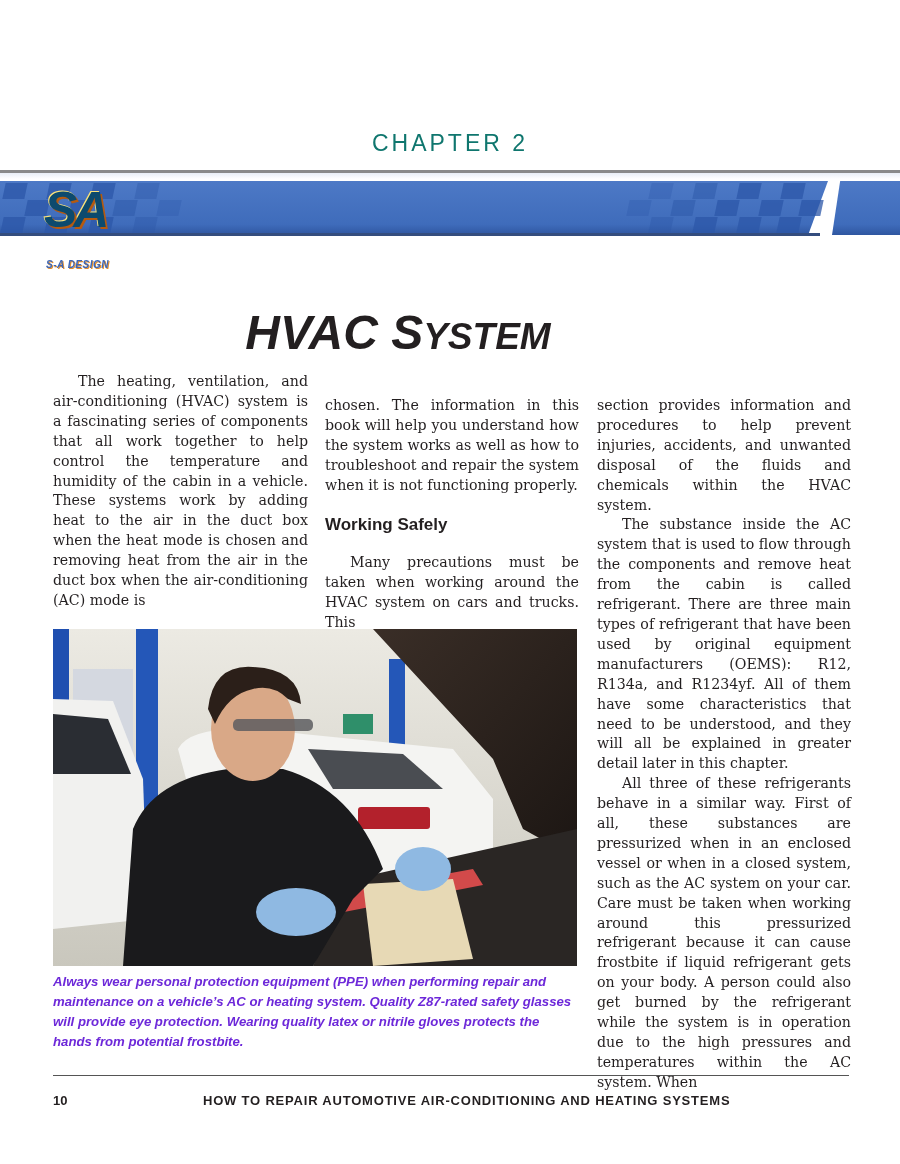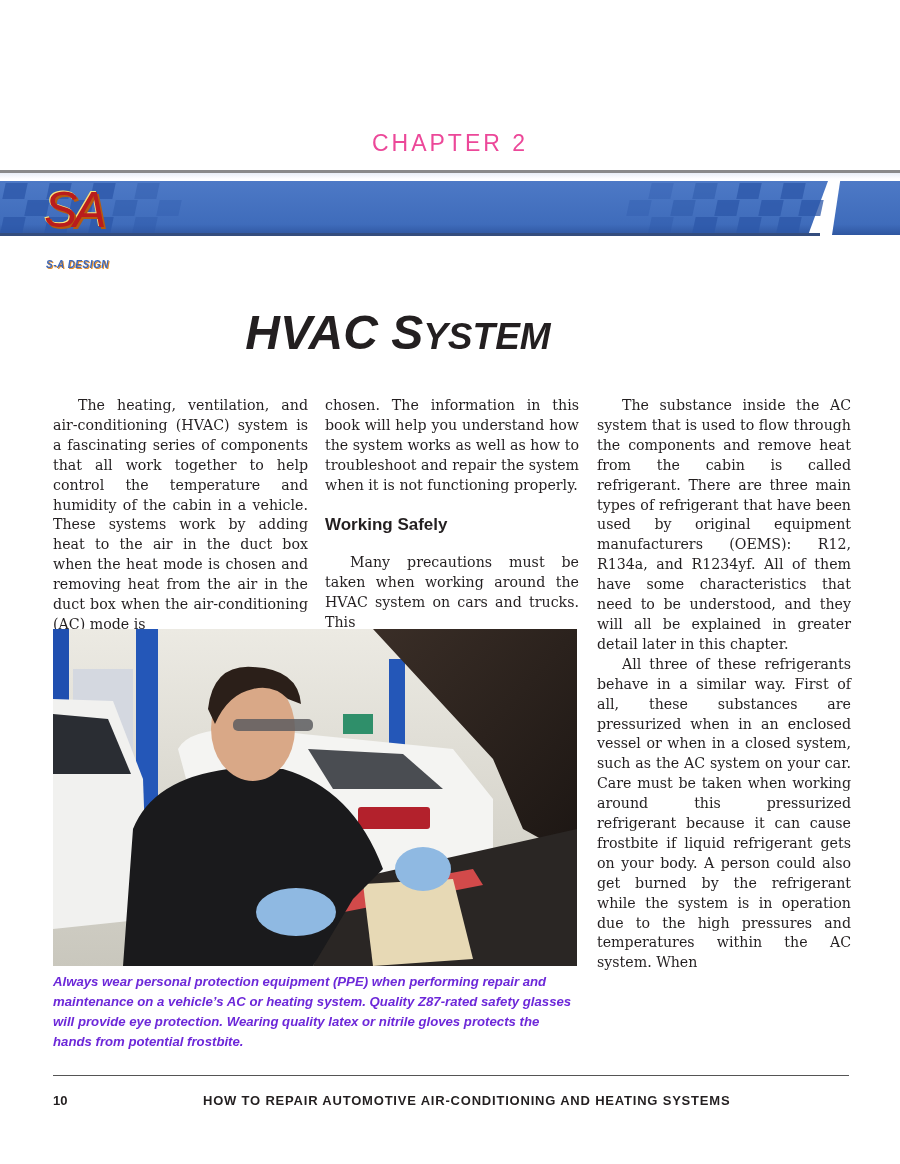--- a/index.html
+++ b/index.html
@@ -1,46 +1,46 @@
 <!DOCTYPE html>
 <html><head>
 <meta charset="utf-8">
 <style>
   html, body { margin: 0; padding: 0; background: #ffffff; }
   body { width: 900px; height: 1164px; position: relative; overflow: hidden; font-family: "DejaVu Serif", serif; color: #231f20; }
 
-  .chapter-label { position: absolute; top: 130px; left: 0; width: 900px; text-align: center; font-family: "Liberation Sans", sans-serif; font-size: 23px; letter-spacing: 3px; color: #ec4899; }
+  .chapter-label { position: absolute; top: 130px; left: 0; width: 900px; text-align: center; font-family: "Liberation Sans", sans-serif; font-size: 23px; letter-spacing: 3px; color: #0f766e; }
 
   .banner-rule { position: absolute; top: 170px; left: 0; width: 900px; height: 3px; background: #8a8a8a; }
   .banner-rule-light { position: absolute; top: 173px; left: 0; width: 900px; height: 6px; background: linear-gradient(#e9eef6, #ffffff); }
 
   .banner-main { position: absolute; top: 181px; left: 0; width: 828px; height: 54px;
     background: linear-gradient(#4d79c6, #3f6cbb 80%, #2f56a0);
     clip-path: polygon(0 0, 100% 0, 97.6% 100%, 0 100%); }
   .banner-shadow { position: absolute; top: 233px; left: 0; width: 820px; height: 3px; background: #344d7e; }
   .banner-tail { position: absolute; top: 181px; left: 832px; width: 68px; height: 54px;
     background: linear-gradient(#4d79c6, #3f6cbb 80%, #2f56a0);
     clip-path: polygon(12% 0, 100% 0, 100% 100%, 0 100%); }
   .checker { position: absolute; top: 181px; height: 54px; }
   .checker span { position: absolute; width: 22px; height: 16px; background: #2c57a8; opacity: .75; transform: skewX(-12deg); }
 
   .logo { position: absolute; top: 184px; left: 44px; width: 80px; height: 52px; }
-  .logo-text { font-family: "Liberation Sans", sans-serif; font-weight: normal; font-style: italic; font-size: 50px; line-height: 52px;
-    color: #b91c1c; letter-spacing: -4px; text-shadow: 2px 2px 0 #b55a10, -1px -1px 0 #fbe27a; }
+  .logo-text { font-family: "Liberation Sans", sans-serif; font-weight: bold; font-style: italic; font-size: 50px; line-height: 52px;
+    color: #0c4a6e; letter-spacing: -4px; text-shadow: 2px 2px 0 #b55a10, -1px -1px 0 #fbe27a; }
   .logo-sub { position: absolute; top: 238px; left: 46px; font-family: "Liberation Sans", sans-serif; font-weight: bold; font-style: italic;
     font-size: 10px; color: #3e67b6; letter-spacing: .5px; text-shadow: 1px 1px 0 #e38e2c; margin-top: 21px; }
 
   .page-title { position: absolute; top: 305px; left: 0; width: 796px; text-align: center; font-family: "Liberation Sans", sans-serif;
     font-weight: bold; font-style: italic; font-size: 48px; color: #231f20; letter-spacing: 0; }
   .page-title .sc { font-size: 37px; }
 
   .col { position: absolute; font-family: "DejaVu Serif", serif; font-size: 14.2px; line-height: 19.9px; text-align: justify; color: #231f20; }
   .col p { margin: 0; text-indent: 25px; }
   .col p.noindent { text-indent: 0; }
-  .col1 { left: 53px; top: 396px; width: 255px; }
+  .col1 { left: 53px; top: 372px; width: 255px; }
   .col2 { left: 325px; top: 396px; width: 254px; }
   .col3 { left: 597px; top: 396px; width: 254px; }
 
   .section-heading { font-family: "Liberation Sans", sans-serif; font-weight: bold; font-size: 17px; text-align: left; margin: 19px 0 19px 0; text-indent: 0; }
   .sub-heading { font-family: "Liberation Sans", sans-serif; font-weight: bold; font-style: italic; font-size: 14px; margin-top: 20px; text-indent: 0; }
 
   .photo { position: absolute; left: 53px; top: 629px; width: 524px; height: 337px; overflow: hidden; background: #d9d9d4; }
 
   .caption { position: absolute; left: 53px; top: 972px; width: 524px; font-family: "Liberation Sans", sans-serif; font-weight: bold;
     font-style: italic; font-size: 13.2px; line-height: 20px; color: #6d28d9; }
@@ -103,20 +103,21 @@
   <p>The heating, ventilation, and air-conditioning (HVAC) system is a fascinating series of components that all work together to help control the temperature and humidity of the cabin in a vehicle. These systems work by adding heat to the air in the duct box when the heat mode is chosen and removing heat from the air in the duct box when the air-conditioning (AC) mode is</p>
 </div>
 
 <div class="col col2">
   <p class="noindent">chosen. The information in this book will help you understand how the system works as well as how to troubleshoot and repair the system when it is not functioning properly.</p>
   <div class="section-heading">Working Safely</div>
   <p>Many precautions must be taken when working around the HVAC system on cars and trucks. This</p>
 </div>
 
 <div class="col col3">
+  <p class="noindent">section provides information and procedures to help prevent injuries, accidents, and unwanted disposal of the fluids and chemicals within the HVAC system.</p>
   <p>The substance inside the AC system that is used to flow through the components and remove heat from the cabin is called refrigerant. There are three main types of refrigerant that have been used by original equipment manufacturers (OEMS): R12, R134a, and R1234yf. All of them have some characteristics that need to be understood, and they will all be explained in greater detail later in this chapter.</p>
   <p>All three of these refrigerants behave in a similar way. First of all, these substances are pressurized when in an enclosed vessel or when in a closed system, such as the AC system on your car. Care must be taken when working around this pressurized refrigerant because it can cause frostbite if liquid refrigerant gets on your body. A person could also get burned by the refrigerant while the system is in operation due to the high pressures and temperatures within the AC system. When</p>
 </div>
 
 <div class="photo" title="Technician wearing safety glasses and blue nitrile gloves working under the open hood of a vehicle in a repair shop">
   <svg width="524" height="337" viewBox="0 0 524 337">
     <defs>
       <linearGradient id="bg" x1="0" y1="0" x2="0" y2="1">
         <stop offset="0" stop-color="#eceae3"></stop>
           <stop offset="1" stop-color="#c9c7bd"></stop>

